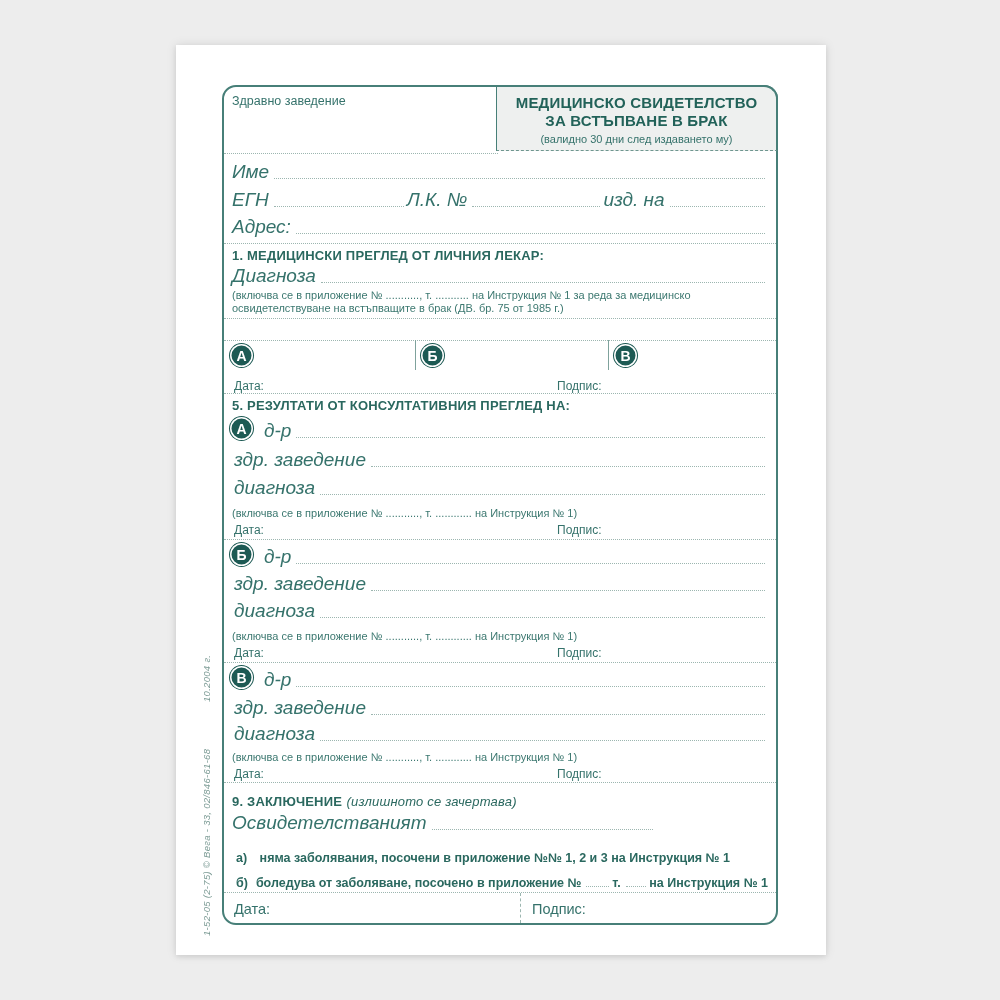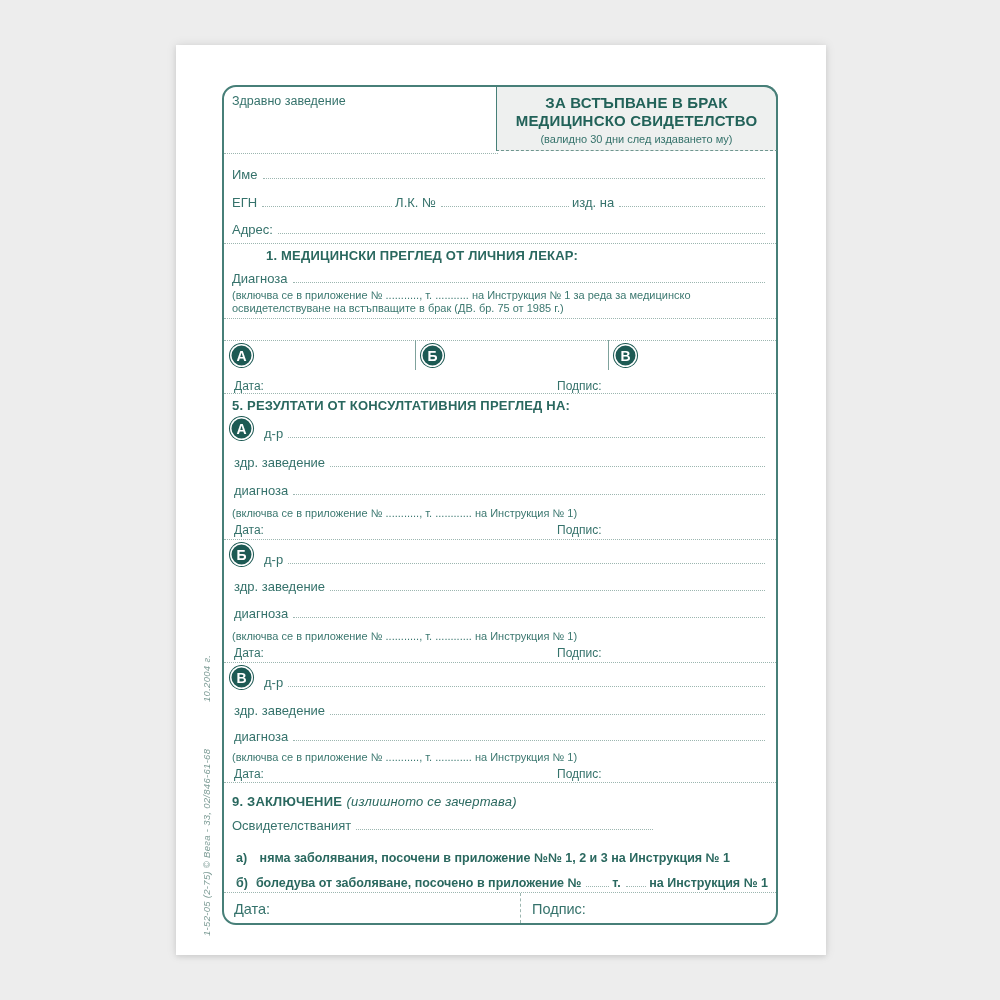--- a/index.html
+++ b/index.html
@@ -17,21 +17,21 @@
   .form{
     position:absolute;left:222px;top:85px;width:556px;height:840px;
     border:2px solid #477f78;border-radius:14px;
     box-sizing:border-box;
     color:#336e67;
     padding-left:21px;
   }
   .abs{position:absolute;}
   .row{position:absolute;display:flex;align-items:flex-end;}
   .lbl{font-size:13px;color:#35726b;white-space:nowrap;line-height:1;}
-  .lbl-lg{font-size:13px;}
+  .lbl-lg{font-size:19px;font-style:italic;}
   .sec-title{font-size:13px;font-weight:bold;color:#2a685f;letter-spacing:.2px;white-space:nowrap;line-height:1;}
   .fine{font-size:11px;color:#3c7870;line-height:1.35;}
   .dots{flex:1;border-bottom:1.4px dotted #9cb6b0;margin:0 3px 2px 5px;height:2px;}
   .dots-fixed{display:inline-block;border-bottom:1.4px dotted #9cb6b0;height:2px;margin:0 3px 2px 5px;}
   .hline{position:absolute;border-top:1.4px dotted #9cb6b0;height:0;}
   .titlebox{
     position:absolute;right:-2px;top:-2px;width:282px;height:66px;
     border-left:1.6px solid #477f78;border-bottom:1.6px dashed #6e968f;
     border-top:2px solid #477f78;border-right:2px solid #477f78;
     border-radius:0 14px 0 0;
@@ -62,22 +62,22 @@
 
 <div class="paper"></div>
 
 <div class="vtext" style="left:201px;top:702px;">10.2004 г.</div>
 <div class="vtext" style="left:201px;top:936px;">1-52-05  (2-75) © Вега - 33, 02/846-61-68</div>
 
 <div class="form">
 
   <div class="abs lbl" style="left:8px;top:8px;font-size:12.5px;">Здравно заведение</div>
   <div class="titlebox">
+    <div class="t1">МЕДИЦИНСКО СВИДЕТЕЛСТВО</div>
     <div class="t1">ЗА ВСТЪПВАНЕ В БРАК</div>
-    <div class="t1">МЕДИЦИНСКО СВИДЕТЕЛСТВО</div>
     <div class="t2">(валидно 30 дни след издаването му)</div>
   </div>
   <div class="hline" style="left:0;top:66px;width:274px;"></div>
 
   <div class="row" style="left:8px;top:78px;right:8px;height:16px;">
     <span class="lbl lbl-lg">Име</span>
     <span class="dots"></span>
   </div>
 
   <div class="row" style="left:8px;top:106px;right:8px;height:16px;">
@@ -88,21 +88,21 @@
     <span class="lbl lbl-lg">изд. на</span>
     <span class="dots"></span>
   </div>
 
   <div class="row" style="left:8px;top:133px;right:8px;height:16px;">
     <span class="lbl lbl-lg">Адрес:</span>
     <span class="dots"></span>
   </div>
   <div class="hline" style="left:0;top:156px;width:100%;"></div>
 
-  <div class="abs sec-title" style="left:8px;top:162px;margin-left:34px;">1. МЕДИЦИНСКИ ПРЕГЛЕД ОТ ЛИЧНИЯ ЛЕКАР:</div>
+  <div class="abs sec-title" style="left:8px;top:162px;">1. МЕДИЦИНСКИ ПРЕГЛЕД ОТ ЛИЧНИЯ ЛЕКАР:</div>
   <div class="row" style="left:8px;top:182px;right:8px;height:16px;">
     <span class="lbl lbl-lg">Диагноза</span>
     <span class="dots"></span>
   </div>
   <div class="abs fine" style="left:8px;top:201px;right:8px;text-align:justify;">(включва се в приложение № ..........., т. ........... на Инструкция № 1 за реда за медицинско</div>
   <div class="abs fine" style="left:8px;top:214px;right:8px;">освидетелствуване на встъпващите в брак (ДВ. бр. 75 от 1985 г.)</div>
   <div class="hline" style="left:0;top:231px;width:100%;"></div>
 
   <div class="hline" style="left:0;top:253px;width:100%;"></div>
   <div class="abs" style="left:0;top:253px;width:100%;height:36px;">

